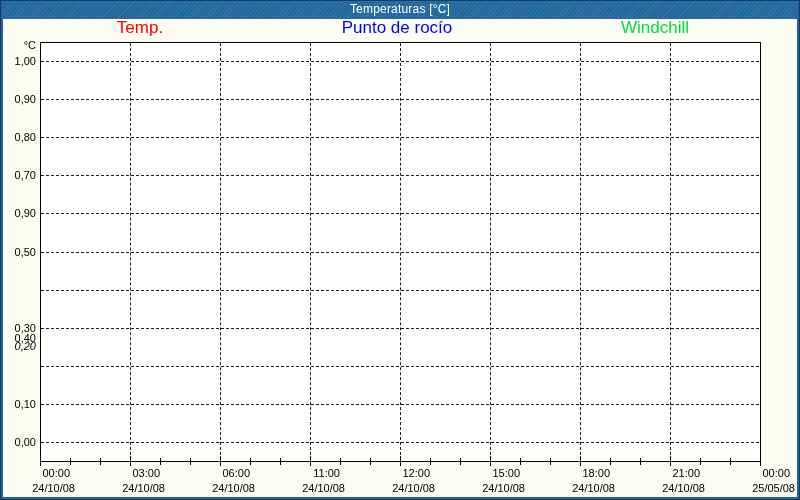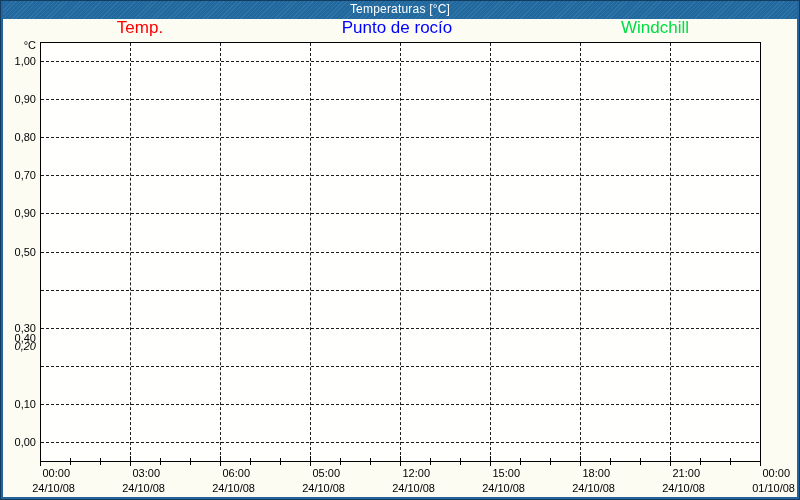--- a/index.html
+++ b/index.html
@@ -114,30 +114,30 @@
     <div class="tick" style="left: 670px; top: 456px; height: 10px;"></div>
     <div class="tick" style="left: 700px; top: 458px; height: 7px;"></div>
     <div class="tick" style="left: 730px; top: 458px; height: 7px;"></div>
     <div class="tick" style="left: 760px; top: 456px; height: 10px;"></div>
     <div class="xtime" style="left: 10px; top: 466px; width: 60px;">00:00</div>
     <div class="xdate" style="left: 5px; top: 481px; width: 70px;">24/10/08</div>
     <div class="xtime" style="left: 100px; top: 466px; width: 60px;">03:00</div>
     <div class="xdate" style="left: 95px; top: 481px; width: 70px;">24/10/08</div>
     <div class="xtime" style="left: 190px; top: 466px; width: 60px;">06:00</div>
     <div class="xdate" style="left: 185px; top: 481px; width: 70px;">24/10/08</div>
-    <div class="xtime" style="left: 280px; top: 466px; width: 60px;">05:00</div>
+    <div class="xtime" style="left: 280px; top: 466px; width: 60px;">11:00</div>
     <div class="xdate" style="left: 275px; top: 481px; width: 70px;">24/10/08</div>
     <div class="xtime" style="left: 370px; top: 466px; width: 60px;">12:00</div>
     <div class="xdate" style="left: 365px; top: 481px; width: 70px;">24/10/08</div>
     <div class="xtime" style="left: 460px; top: 466px; width: 60px;">15:00</div>
     <div class="xdate" style="left: 455px; top: 481px; width: 70px;">24/10/08</div>
     <div class="xtime" style="left: 550px; top: 466px; width: 60px;">18:00</div>
     <div class="xdate" style="left: 545px; top: 481px; width: 70px;">24/10/08</div>
     <div class="xtime" style="left: 640px; top: 466px; width: 60px;">21:00</div>
     <div class="xdate" style="left: 635px; top: 481px; width: 70px;">24/10/08</div>
     <div class="xtime" style="left: 730px; top: 466px; width: 60px;">00:00</div>
-    <div class="xdate" style="left: 725px; top: 481px; width: 70px;">01/10/08</div>
+    <div class="xdate" style="left: 725px; top: 481px; width: 70px;">25/05/08</div>
   </div>
 
 <div class="border-strip bl"></div>
 <div class="border-strip br"></div>
 <div class="border-strip bb"></div>
 <div class="outer-edge"></div>
 
 </body></html>

